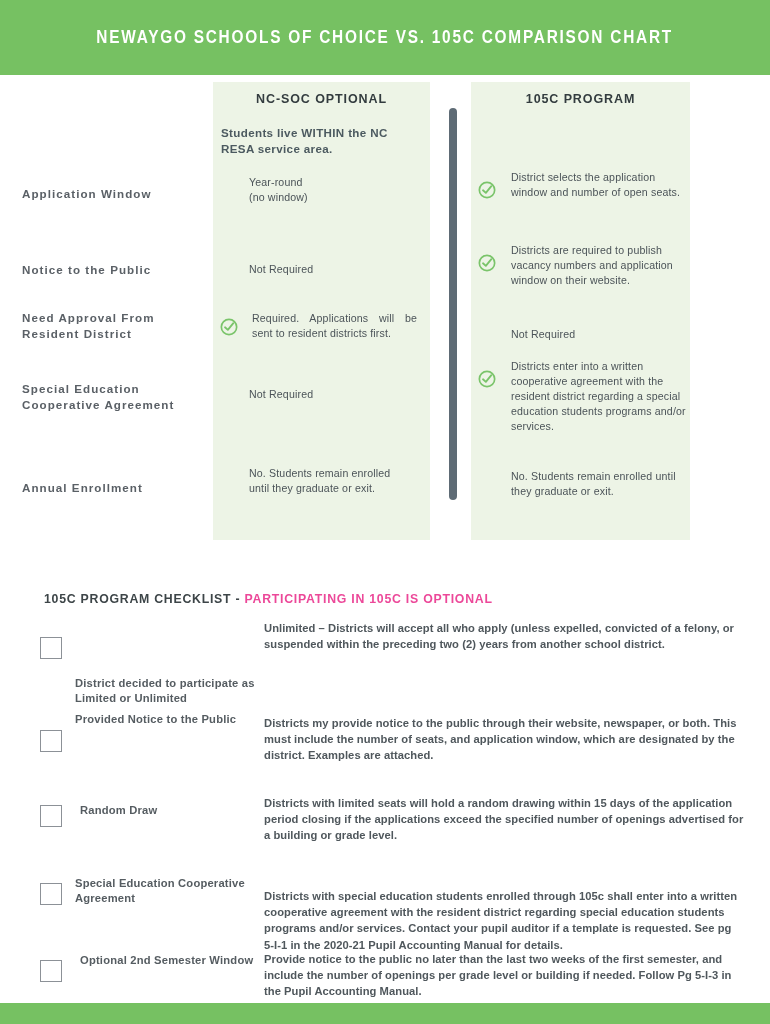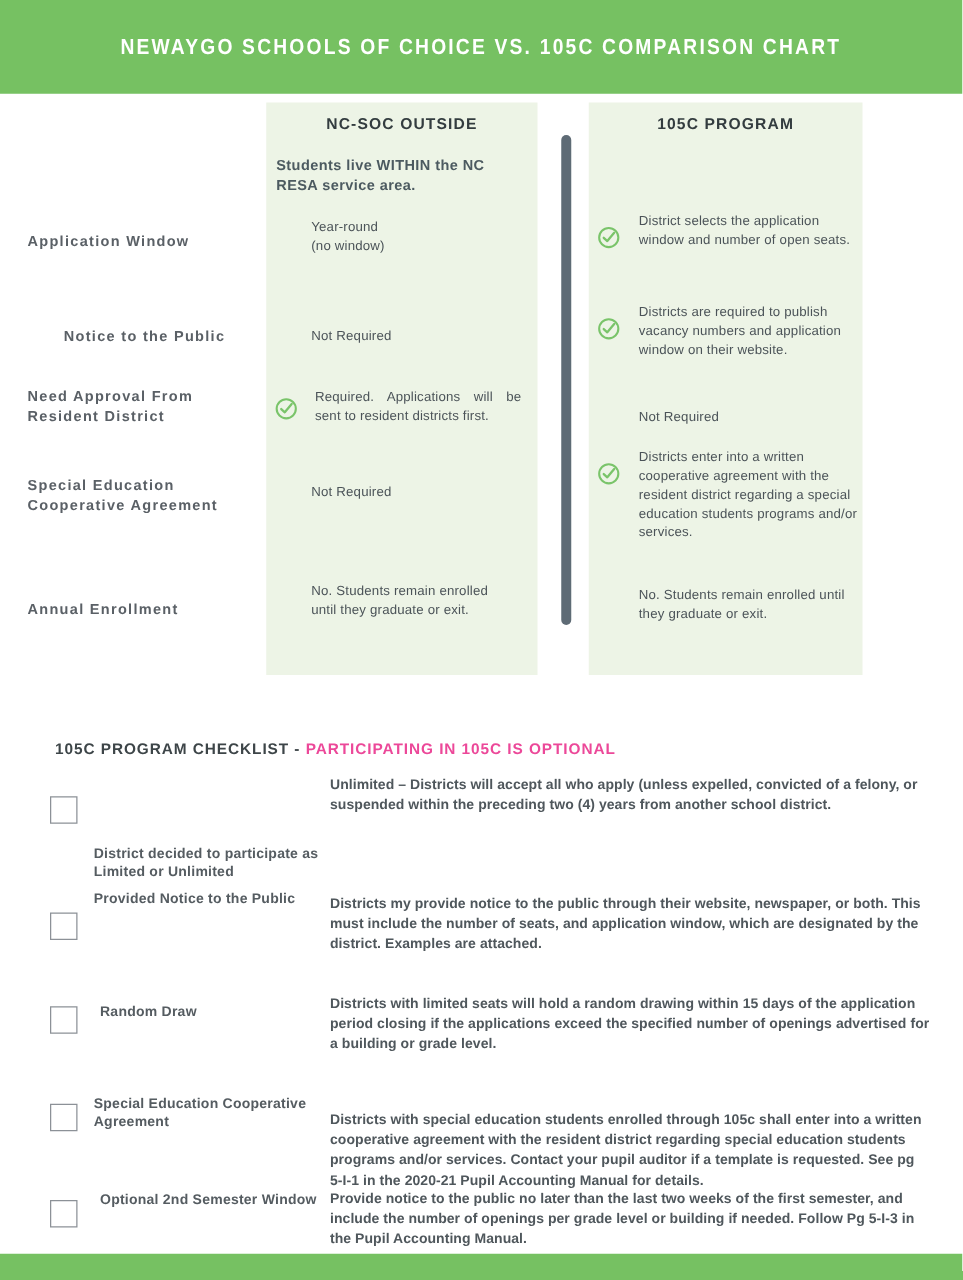--- a/index.html
+++ b/index.html
@@ -156,30 +156,30 @@
 <body>
 
 <div id="page">
 
   <div class="header-bar">
     <div class="header-title">NEWAYGO SCHOOLS OF CHOICE VS. 105C COMPARISON CHART</div>
   </div>
 
   <div class="compare">
     <div class="panel panel-left">
-      <div class="col-head">NC-SOC OUTSIDE</div>
+      <div class="col-head">NC-SOC OPTIONAL</div>
       <div class="col-sub">Students live WITHIN the NC RESA service area.</div>
     </div>
     <div class="panel panel-right">
       <div class="col-head">105C PROGRAM</div>
     </div>
     <div class="divider"></div>
     <div id="rowlabels">
         <div class="rowlabel" style="top: 104px;">Application Window</div>
-        <div class="rowlabel" style="top: 180px; margin-left: 29px;">Notice to the Public</div>
+        <div class="rowlabel" style="top: 180px;">Notice to the Public</div>
         <div class="rowlabel" style="top: 228px;">Need Approval From Resident District</div>
         <div class="rowlabel" style="top: 299px;">Special Education Cooperative Agreement</div>
         <div class="rowlabel" style="top: 398px;">Annual Enrollment</div>
       </div>
     <div id="cells-left">
         <div class="cell" style="top: 93px; left: 249px; width: 160px;">
           <span style="display:block">Year-round</span>
           <span style="display:block">(no window)</span>
         </div>
         <div class="cell" style="top: 180px; left: 249px; width: 160px;">
@@ -232,21 +232,21 @@
 
   <div class="checklist">
     <div class="cl-title">
       <span class="dark">105C PROGRAM CHECKLIST - </span><span class="green">PARTICIPATING IN 105C IS OPTIONAL</span>
     </div>
     <div id="cl-rows">
         <div class="cl-row">
           <div class="cl-box" style="top: 57px;"></div>
           <div class="cl-label" style="top: 56px; margin-top: 40px;">District decided to participate as Limited or Unlimited</div>
           <div class="cl-desc" style="top: 40px;">
-            <span style="display:block">Unlimited – Districts will accept all who apply (unless expelled, convicted of a felony, or suspended within the preceding two (4) years from another school district.</span>
+            <span style="display:block">Unlimited – Districts will accept all who apply (unless expelled, convicted of a felony, or suspended within the preceding two (2) years from another school district.</span>
           </div>
         </div>
         <div class="cl-row">
           <div class="cl-box" style="top: 150px;"></div>
           <div class="cl-label" style="top: 132px;">Provided Notice to the Public</div>
           <div class="cl-desc" style="top: 135px;">
             <span style="display:block">Districts my provide notice to the public through their website, newspaper, or both. This must include the number of seats, and application window, which are designated by the district. Examples are attached.</span>
           </div>
         </div>
         <div class="cl-row">

